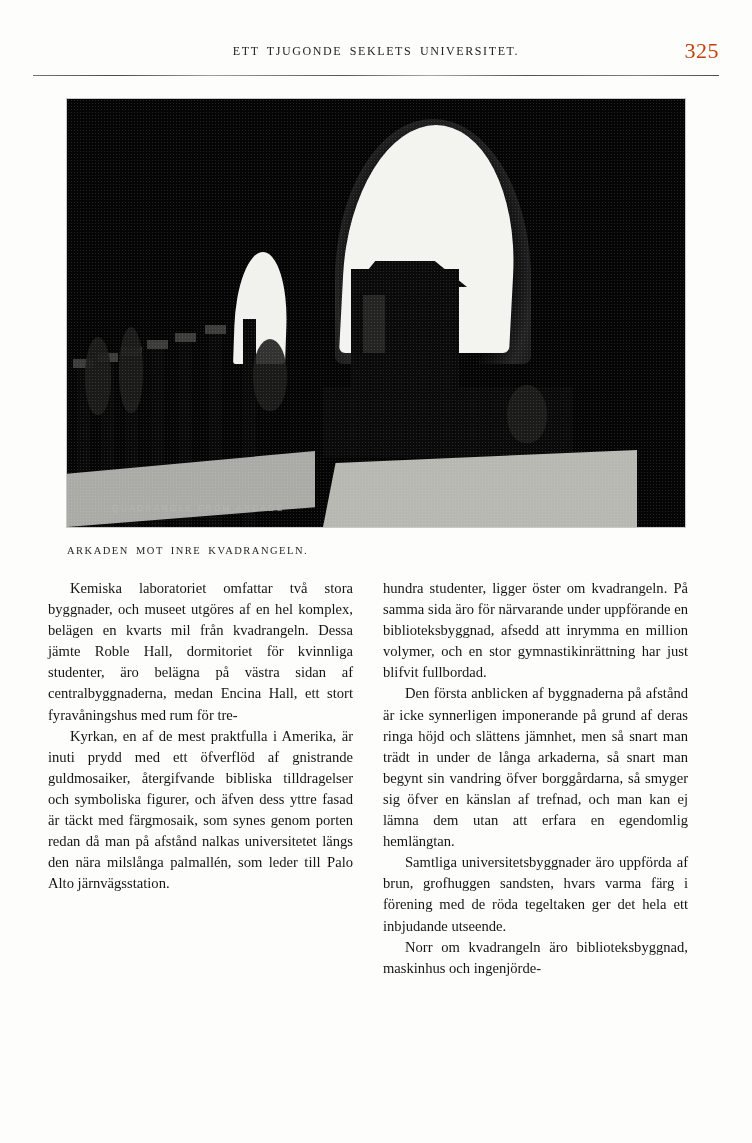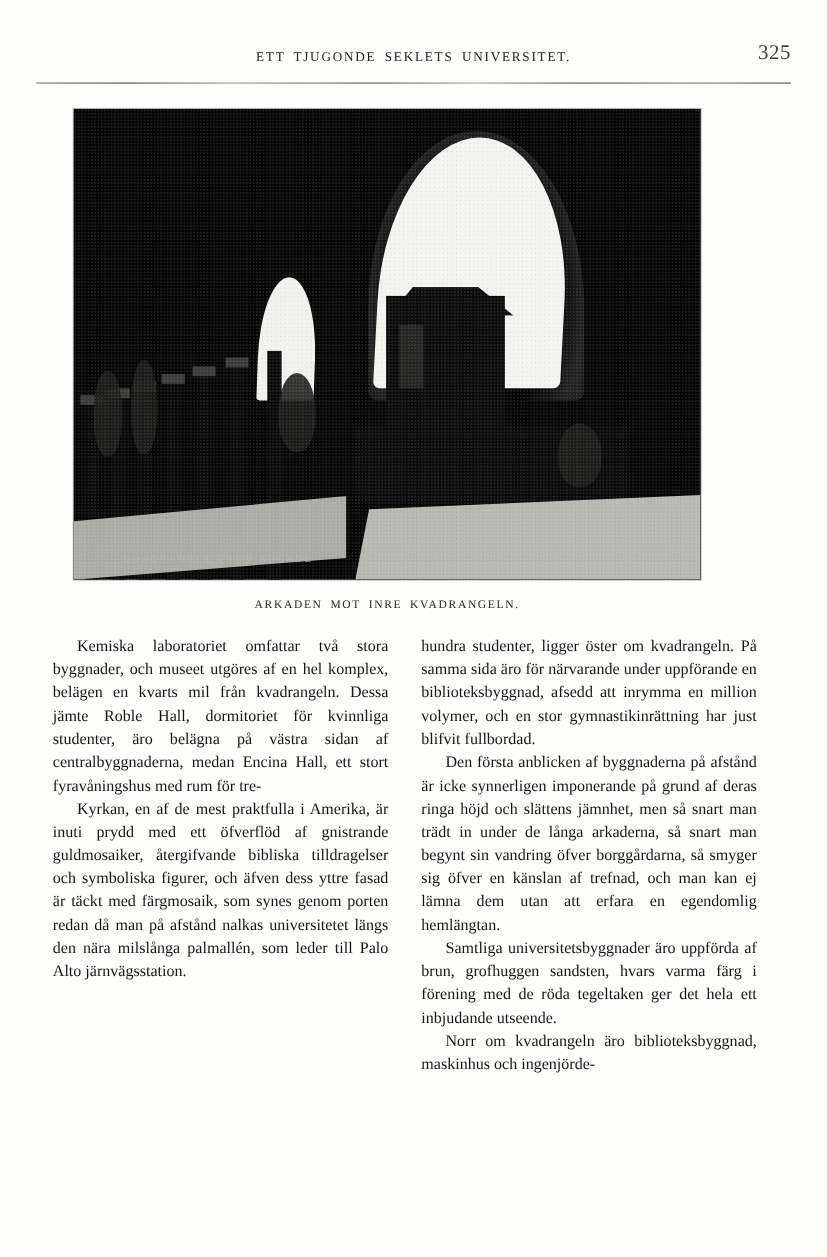--- a/index.html
+++ b/index.html
@@ -35,23 +35,23 @@
     font-size: 12px;
     letter-spacing: 1.6px;
     word-spacing: 3px;
     color: #232323;
     white-space: nowrap;
   }
   .runhead-folio {
     position: absolute;
     right: 0;
     top: -6px;
-    font-size: 19px;
+    font-size: 22px;
     letter-spacing: 0.5px;
-    color: #404040;
+    color: #c2410c;
   }
   .rule {
     position: absolute;
     left: 33px;
     top: 75px;
     width: 686px;
     height: 1px;
     background: linear-gradient(to right,
         #5d5d5d 0%, #2b2b2b 12%, #8e8e8e 26%, #3a3a3a 45%,
         #9a9a9a 58%, #333333 72%, #6a6a6a 88%, #2e2e2e 100%);
@@ -61,20 +61,21 @@
   
   .plate {
     position: absolute;
     left: 67px;
     top: 99px;
     width: 570px;
     height: 428px;
     background: #050505;
     overflow: hidden;
     box-shadow: 0 0 0 1px #c9c9c9;
+    padding-left: 48px;
   }
   .plate-inner { position: absolute; inset: 0; }
 
   
   .arch-big {
     position: absolute;
     left: 278px;
     top: 26px;
     width: 170px;
     height: 228px;
@@ -202,21 +203,21 @@
     opacity: .72;
     white-space: nowrap;
   }
 
   
   .plate-caption {
     position: absolute;
     left: 67px;
     top: 545px;
     width: 570px;
-    text-align: center;
+    text-align: left;
     font-size: 10.5px;
     letter-spacing: 1.5px;
     word-spacing: 3px;
     color: #262626;
     white-space: nowrap;
   }
 
   
   .columns {
     position: absolute;

